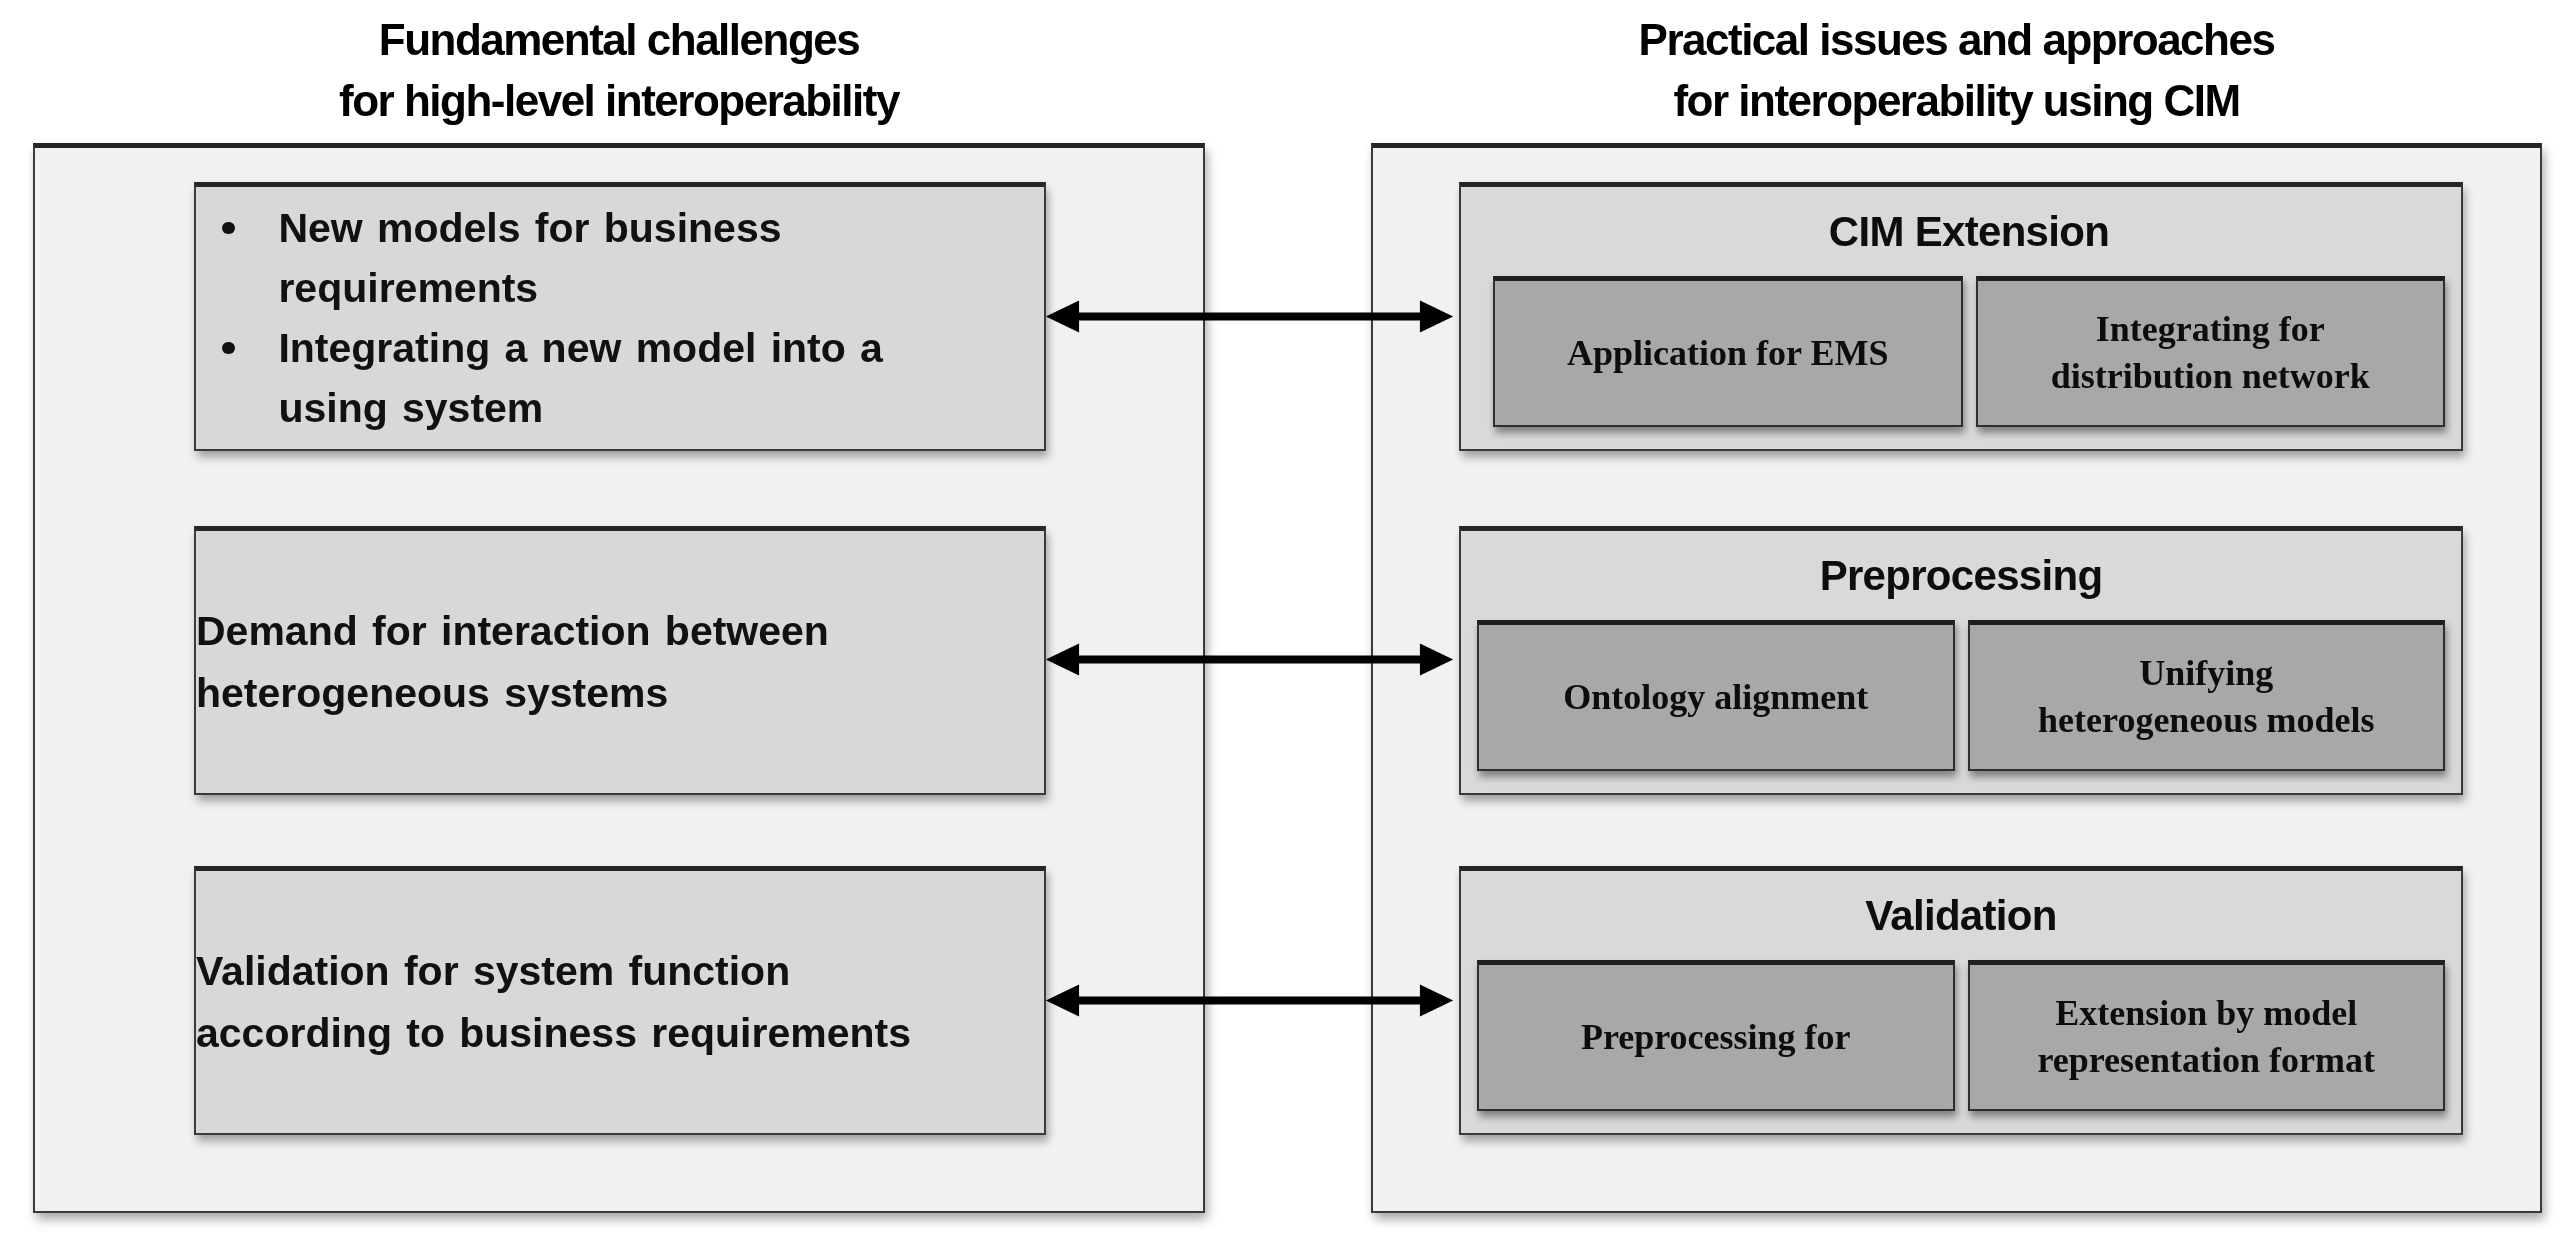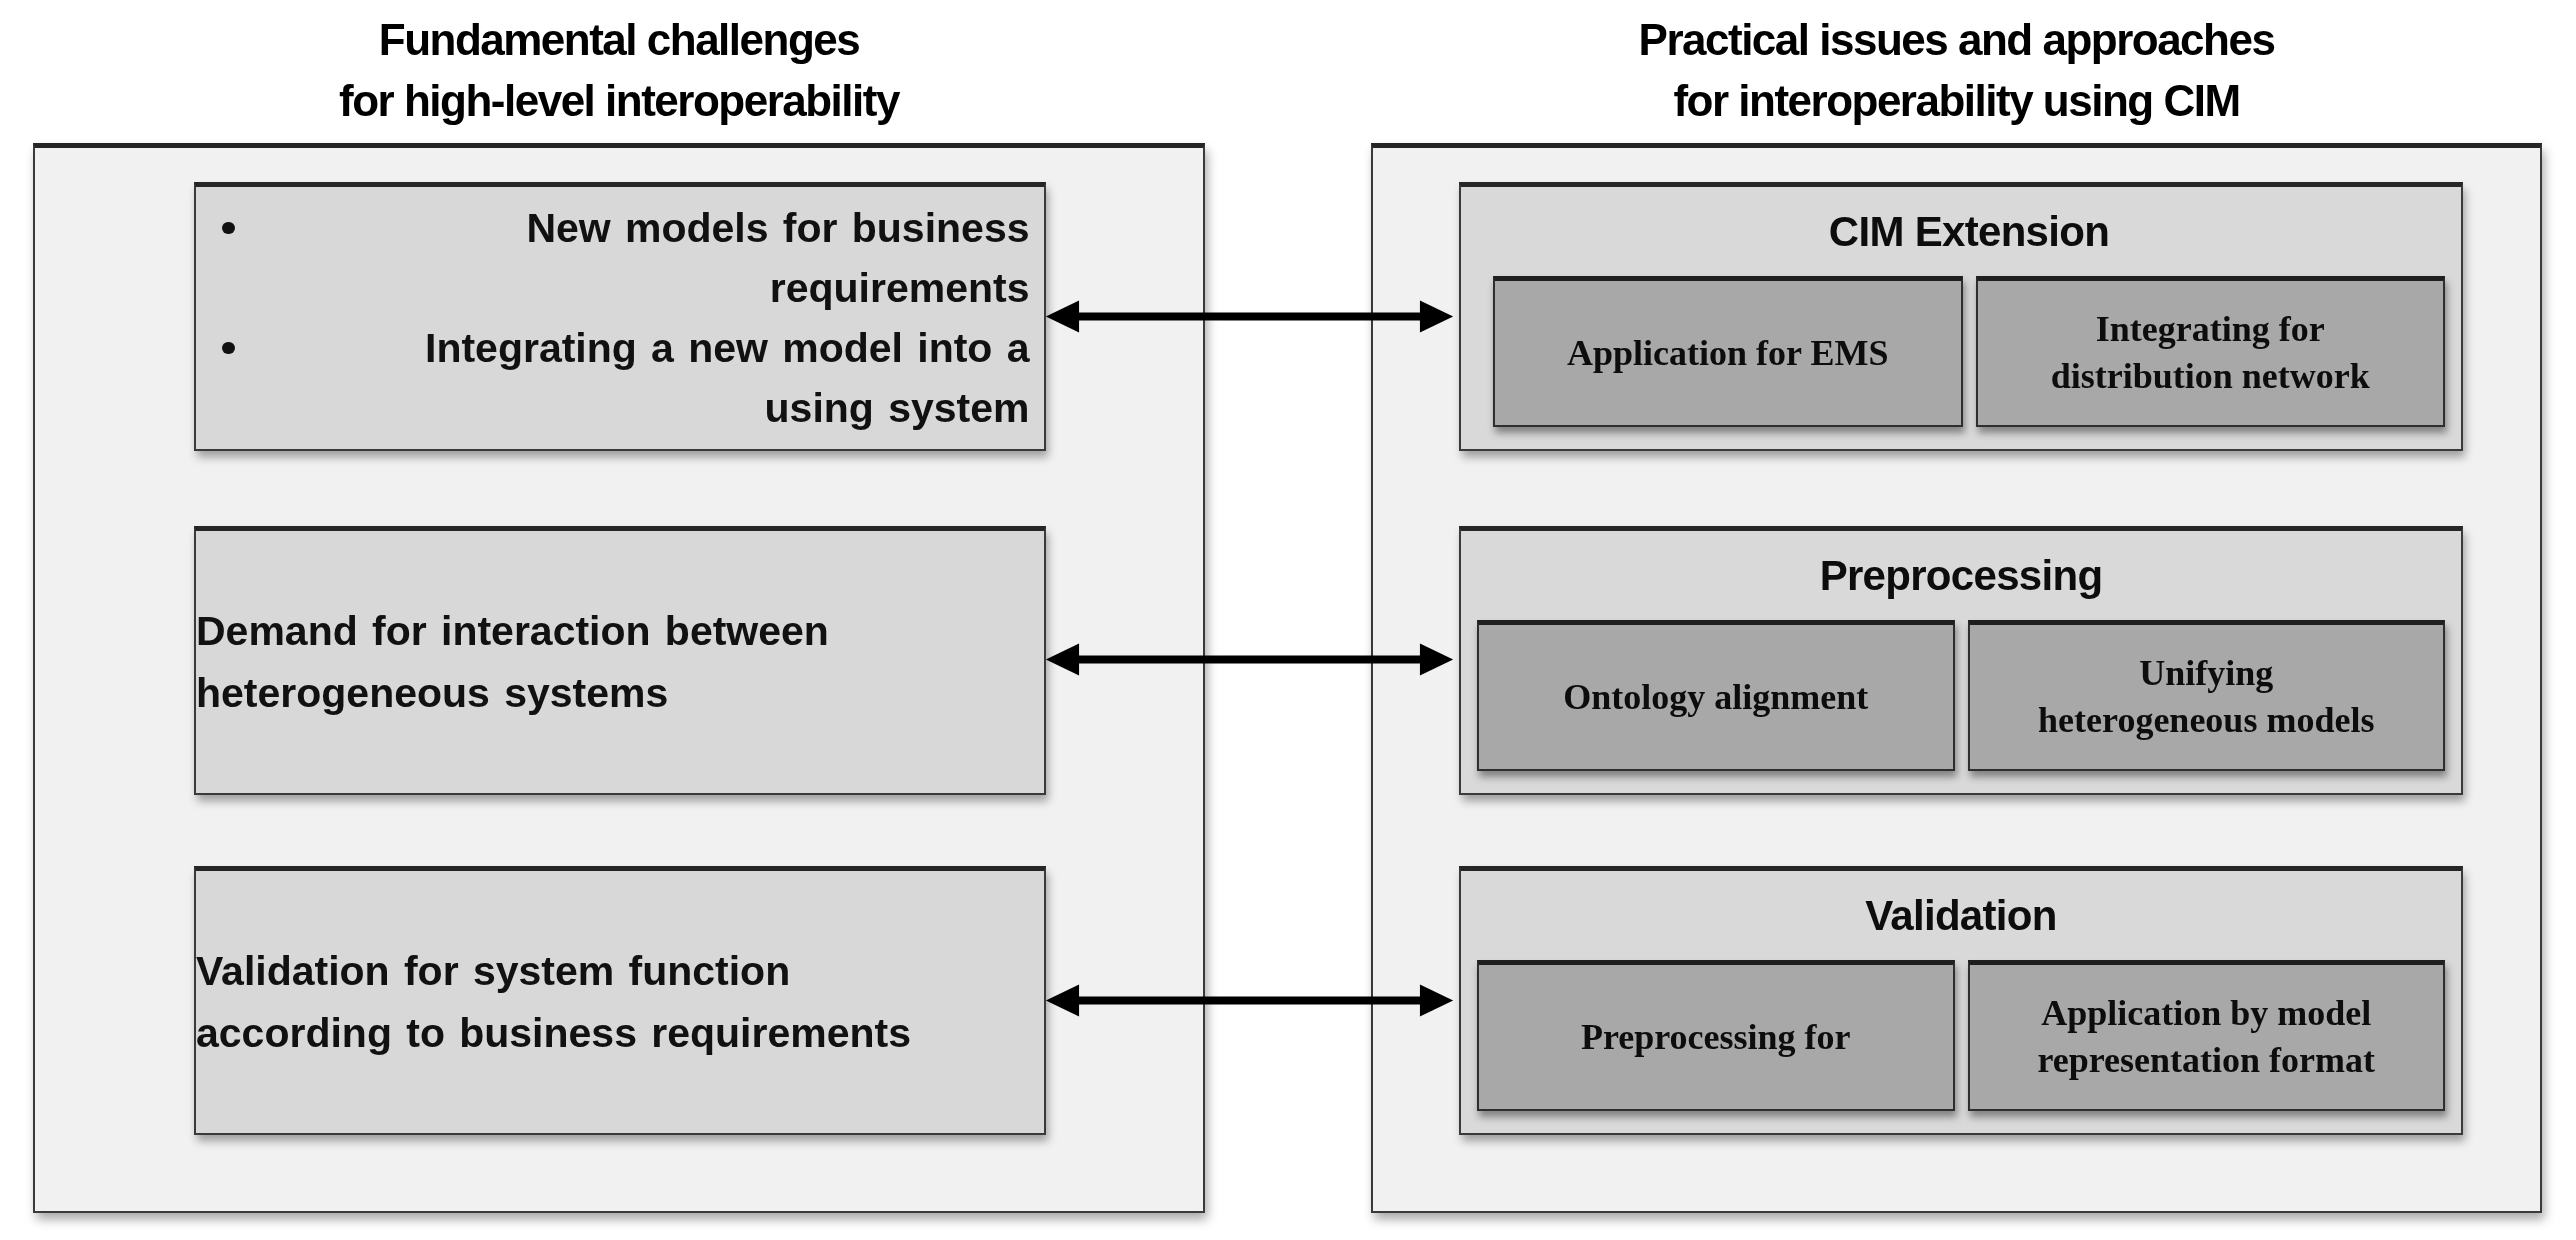--- a/index.html
+++ b/index.html
@@ -30,21 +30,21 @@
   .lbox.b1 { top:34px; }
   .lbox.b2 { top:378px; }
   .lbox.b3 { top:718px; }
   .lbox.center { text-align:left; line-height:62px; }
 
   .bullets { display:flex; flex-direction:column; padding:0 14.5px 0 20.4px; }
   .bullet-item { display:flex; align-items:flex-start; }
   .dot { flex:none; width:62px; }
   .dot::before { content:""; display:block; width:12.4px; height:12.4px; border-radius:50%;
                  background:#111; margin:24px 0 0 5.8px; }
-  .btext { flex:1;text-align:right; }
+  .btext { flex:1; }
 
   
   .group { position:absolute; left:86px; width:1004px; height:269px;
            background:#d9d9d9; border:2.9px solid #3a3a3a; border-top:5.1px solid #262626;
            box-shadow:2.9px 6.5px 8.7px rgba(0,0,0,0.35); padding:0 16px; }
   .group.g1 { top:34px;padding-left:32px; }
   .group.g2 { top:378px; }
   .group.g3 { top:718px; }
   .gtitle { height:89px; display:flex; align-items:center; justify-content:center;
             font-size:42px; letter-spacing:-0.7px; color:#0d0d0d; }
@@ -138,21 +138,21 @@
       </div>
     </div>
 
     <div class="group g3">
       <div class="gtitle">Validation</div>
       <div class="subrow">
         <div class="sub">
           <div>Preprocessing for</div>
         </div>
         <div class="sub">
-          <div>Application by model</div>
+          <div>Extension by model</div>
           <div>representation format</div>
         </div>
       </div>
     </div>
 
   </div>
 
   <svg class="arrow a1" viewBox="0 0 568 90">
     <line x1="38" y1="45" x2="530" y2="45" stroke="#000" stroke-width="11"></line>
     <polygon points="2,45 48,23 48,67" fill="#000"></polygon>

